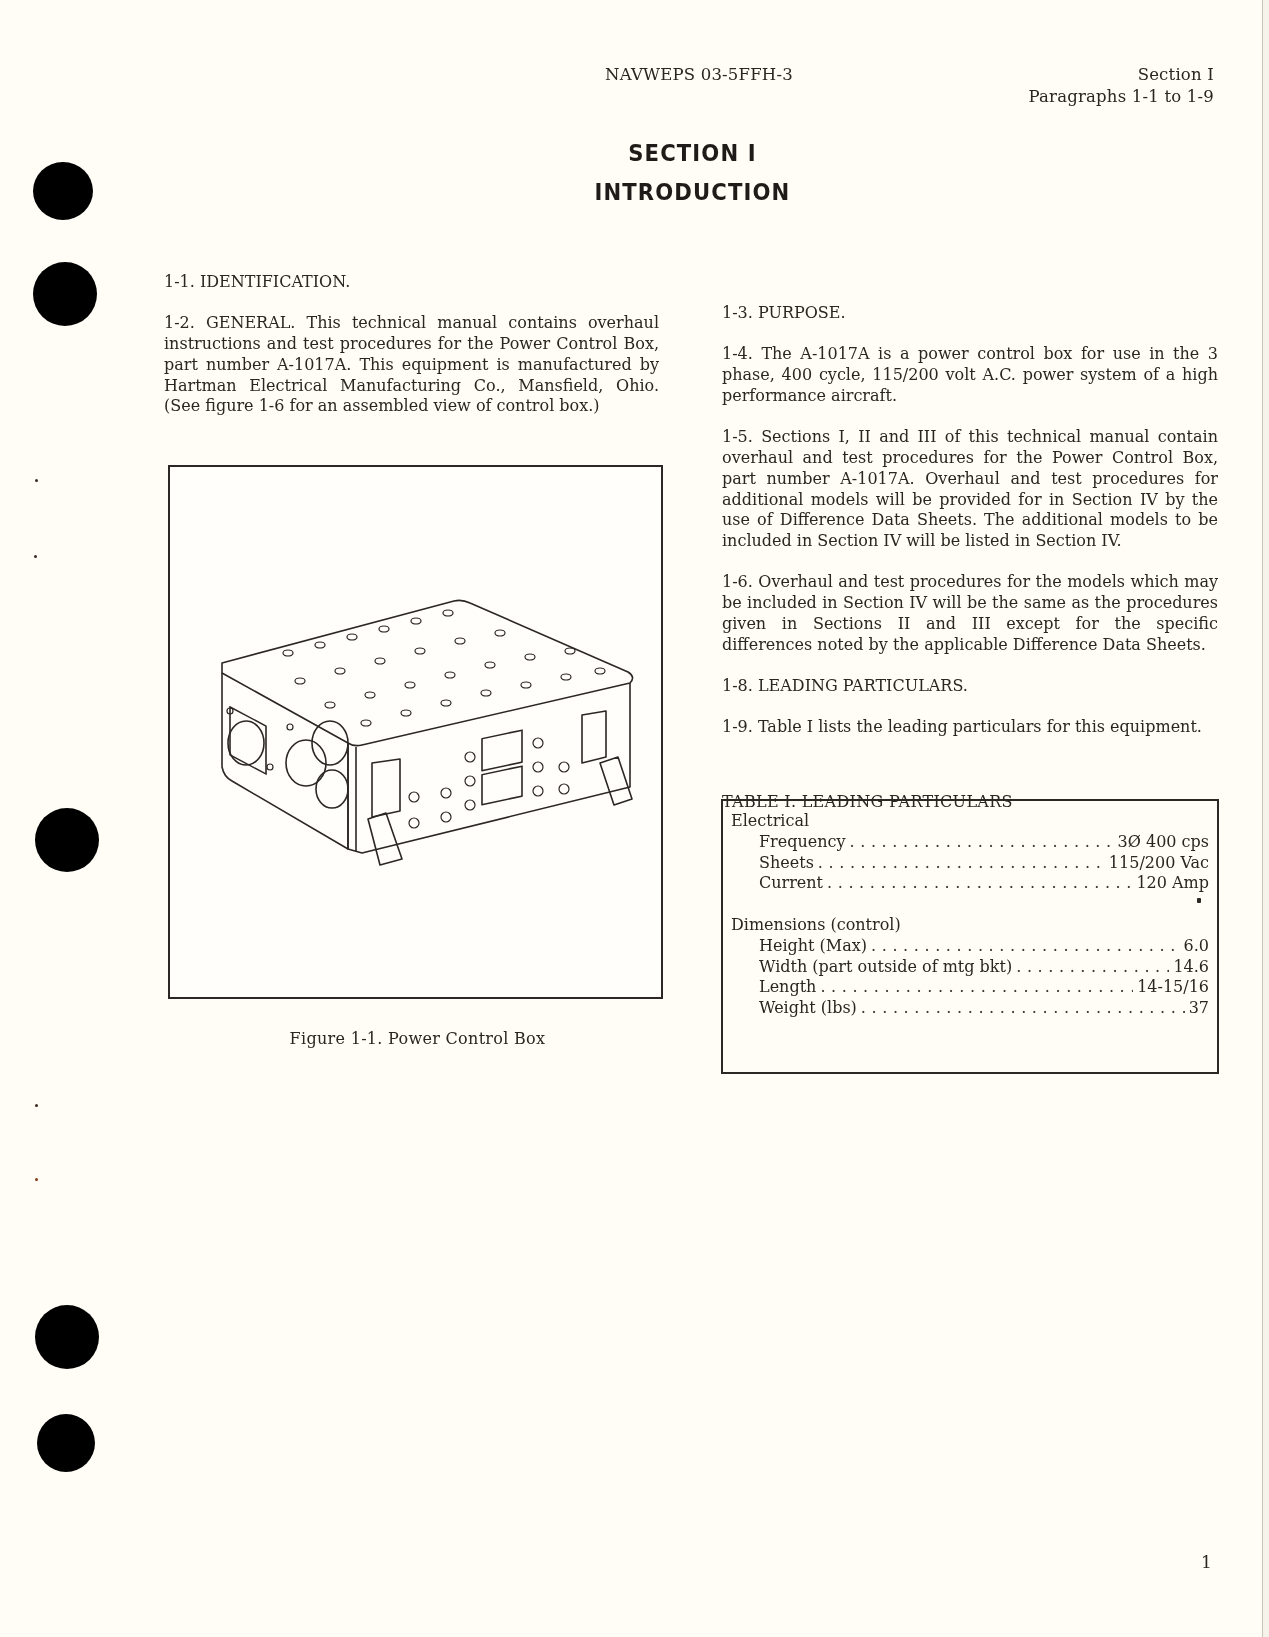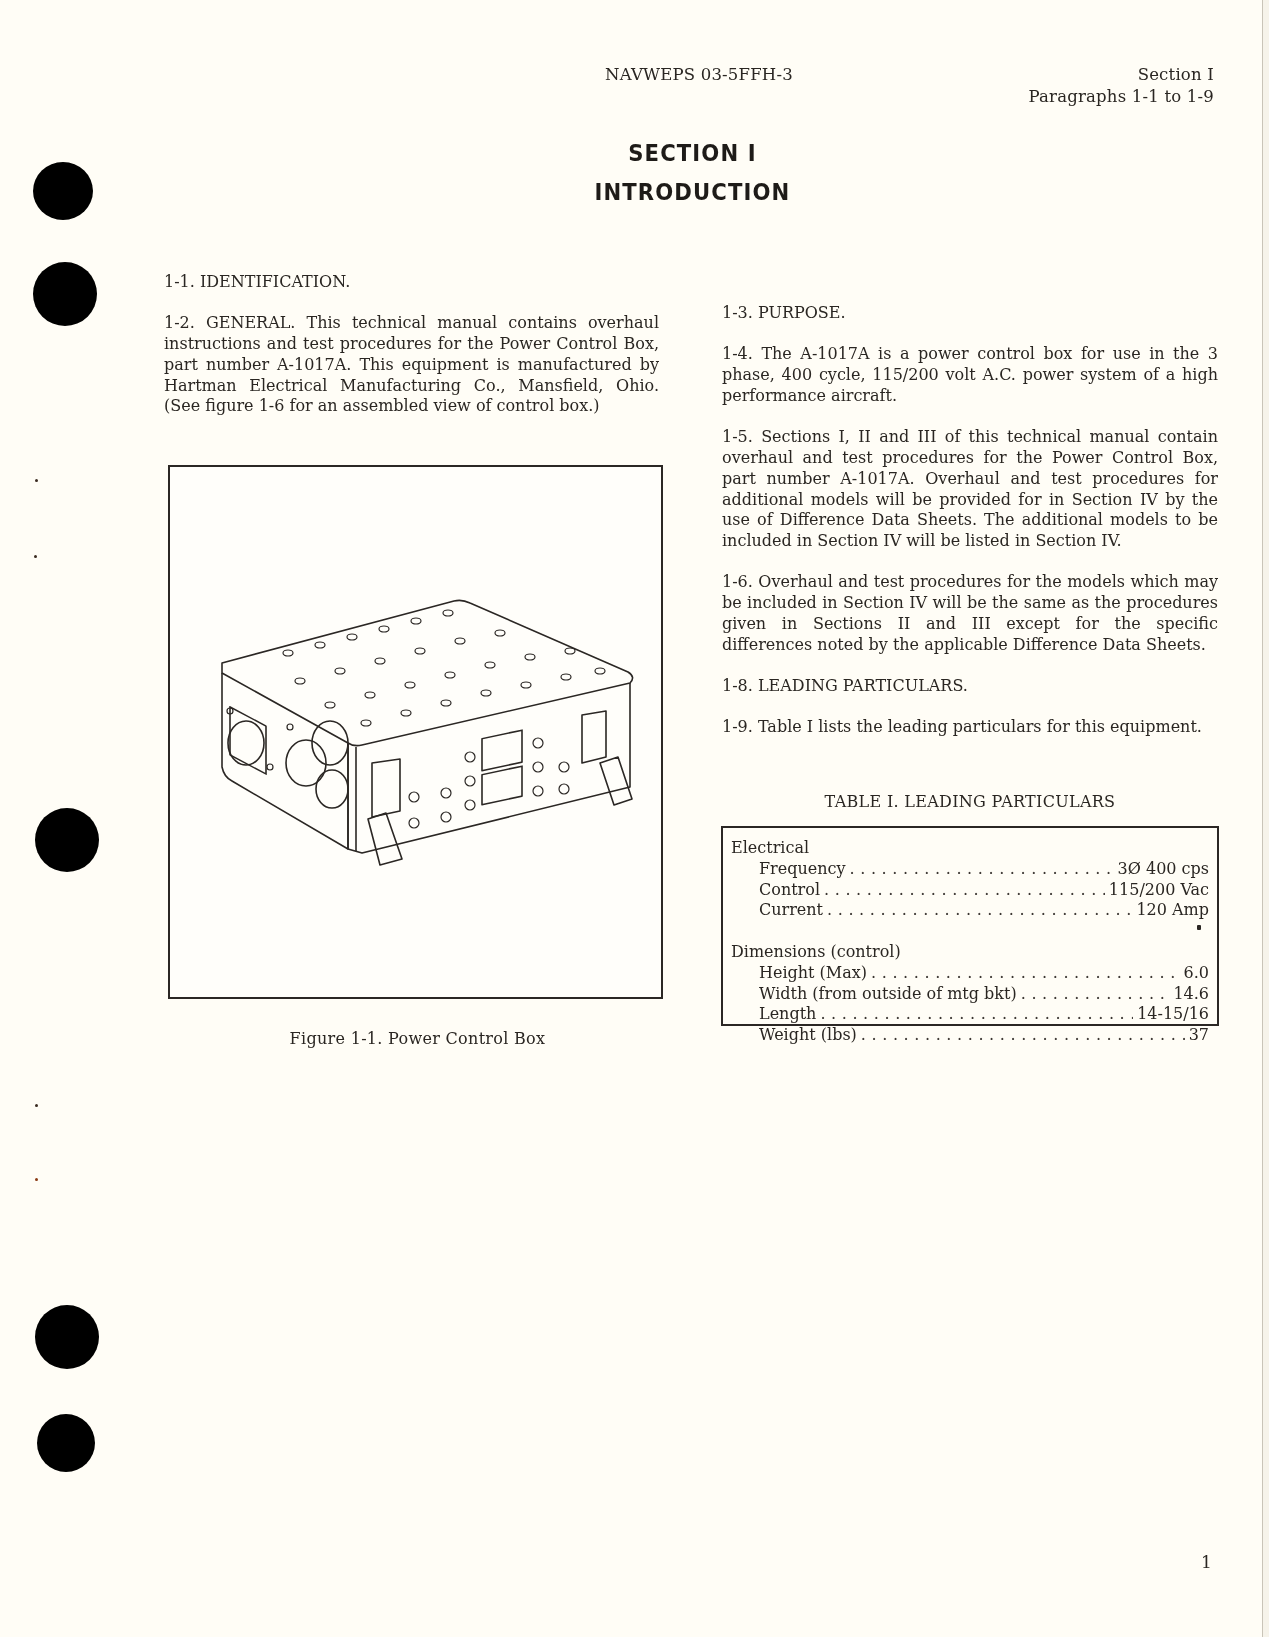--- a/index.html
+++ b/index.html
@@ -27,22 +27,22 @@
   .col { position: absolute; font-size: 16px; line-height: 20.8px; text-align: justify; }
   .col-left { left: 164px; width: 495px; }
   .col-right { left: 722px; width: 496px; margin-top: 31px; }
   .col p { margin: 0; }
   .gap { height: 20.5px; }
 
   .fig-box { position: absolute; left: 168px; top: 465px; width: 495px; height: 534px;
     border: 2px solid #2b2724; box-sizing: border-box; background: #fffefa; }
   .fig-caption { position: absolute; left: 168px; width: 499px; top: 1029px; text-align: center; font-size: 16px; letter-spacing: 0.3px; }
 
-  .tbl-title { position: absolute; left: 722px; width: 496px; top: 792px; text-align: center; font-size: 16px; letter-spacing: 0.3px; }
-  .tbl-box { position: absolute; left: 721px; top: 826px; width: 498px; height: 200px;
+  .tbl-title { position: absolute; left: 722px; width: 496px; top: 792px; text-align: left; font-size: 16px; letter-spacing: 0.3px; }
+  .tbl-box { position: absolute; left: 721px; top: 799px; width: 498px; height: 275px;
     border: 2px solid #2b2724; box-sizing: border-box; padding: 10px 8px 0 8px; font-size: 16px; line-height: 20.8px; }
   .tbl-group { }
   .tbl-row { display: flex; align-items: baseline; padding-left: 28px; white-space: nowrap; }
   .tbl-row .lbl { flex: 0 0 auto; text-align: center; }
   .tbl-row .dots { flex: 1 1 auto; overflow: hidden; margin: 0 4px; letter-spacing: 5.6px; color: #3a3531; }
   .tbl-row .val { flex: 0 0 auto; text-align: right; }
   .tbl-spacer { height: 20.8px; position: relative; }
   .tbl-mark { position: absolute; right: 8px; top: 4px; width: 4px; height: 5px; background: #2b2724; border-radius: 1px; }
 
   .page-num { position: absolute; left: 1201px; top: 1552px; font-size: 17px; }
@@ -168,42 +168,42 @@
 <div class="tbl-title">TABLE I.  LEADING PARTICULARS</div>
 <div class="tbl-box">
   <div class="tbl-group">
     <div>Electrical</div>
     <div class="tbl-row">
       <span class="lbl">Frequency</span>
       <span class="dots">..................................................</span>
       <span class="val">3Ø 400 cps</span>
     </div>
     <div class="tbl-row">
-      <span class="lbl">Control</span>
+      <span class="lbl">Sheets</span>
       <span class="dots">..................................................</span>
       <span class="val">115/200 Vac</span>
     </div>
     <div class="tbl-row">
       <span class="lbl">Current</span>
       <span class="dots">..................................................</span>
       <span class="val">120 Amp</span>
     </div>
   </div>
   <div class="tbl-spacer">
     <span class="tbl-mark"></span>
   </div>
   <div class="tbl-group">
     <div>Dimensions (control)</div>
     <div class="tbl-row">
       <span class="lbl">Height (Max)</span>
       <span class="dots">..................................................</span>
       <span class="val">6.0</span>
     </div>
     <div class="tbl-row">
-      <span class="lbl">Width (from outside of mtg bkt)</span>
+      <span class="lbl">Width (part outside of mtg bkt)</span>
       <span class="dots">..................................................</span>
       <span class="val">14.6</span>
     </div>
     <div class="tbl-row">
       <span class="lbl">Length</span>
       <span class="dots">..................................................</span>
       <span class="val">14-15/16</span>
     </div>
     <div class="tbl-row">
       <span class="lbl">Weight (lbs)</span>

